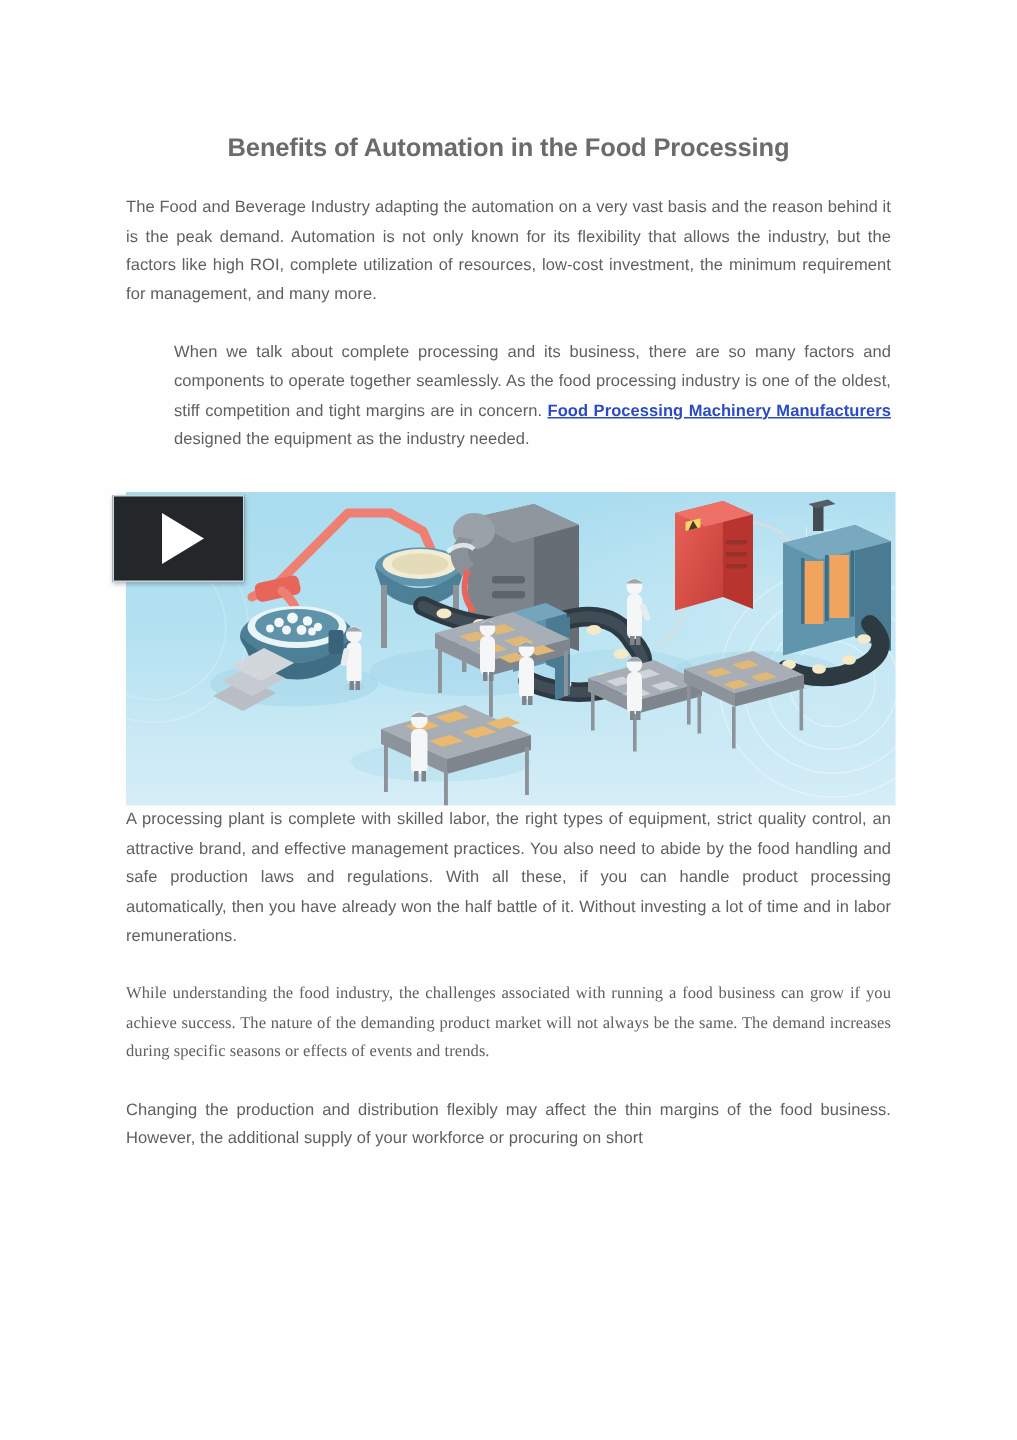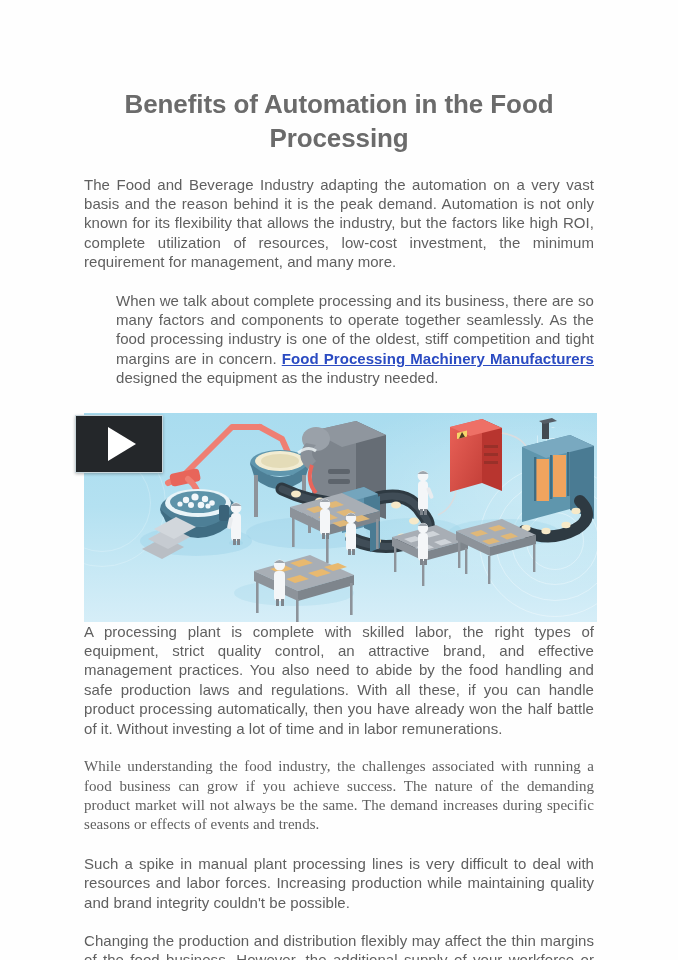--- a/index.html
+++ b/index.html
@@ -20,31 +20,31 @@
     width: 678px;
     height: 960px;
     background: #fefefe;
     box-sizing: border-box;
     padding: 0 84px;
   }
 
   .doc-title {
     margin: 0;
     padding-top: 88px;
-    font-size: 26px;
+    font-size: 17px;
     font-weight: bold;
     color: #6b6b6b;
     text-align: center;
     letter-spacing: -0.1px;
     line-height: 1.3;
   }
 
   .para {
     margin: 0;
-    font-size: 15px;
+    font-size: 11px;
     line-height: 19.4px;
     color: #5f5f5f;
     text-align: justify;
     letter-spacing: 0.05px;
   }
 
   .para.p1 { margin-top: 19px; }
   .para.p2 { margin-top: 19px; margin-left: 32px; }
   .para.p3 { }
   .para.p4 { margin-top: 19px; font-family: Liberation Serif, serif; }
@@ -375,16 +375,15 @@
       </svg>
     </div>
 
     <div class="video-overlay">
       <div class="play-triangle"></div>
     </div>
   </div>
 
   <p class="para p3">A processing plant is complete with skilled labor, the right types of equipment, strict quality control, an attractive brand, and effective management practices. You also need to abide by the food handling and safe production laws and regulations. With all these, if you can handle product processing automatically, then you have already won the half battle of it. Without investing a lot of time and in labor remunerations.</p>
   <p class="para p4">While understanding the food industry, the challenges associated with running a food business can grow if you achieve success. The nature of the demanding product market will not always be the same. The demand increases during specific seasons or effects of events and trends.</p>
-  <p class="para p5">Such a spike in manual plant processing lines is very difficult to deal with resources and labor forces. Increasing production while maintaining quality and brand integrity couldn't be possible.</p>
   <p class="para p6">Changing the production and distribution flexibly may affect the thin margins of the food business. However, the additional supply of your workforce or procuring on short</p>
 
 </div>
 
 </body></html>

